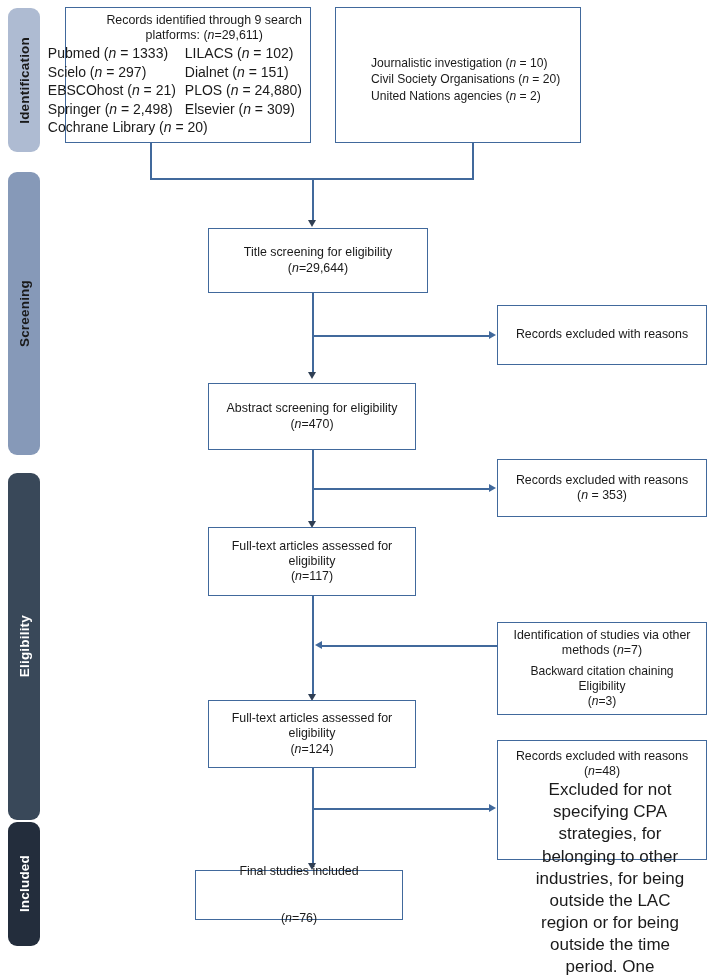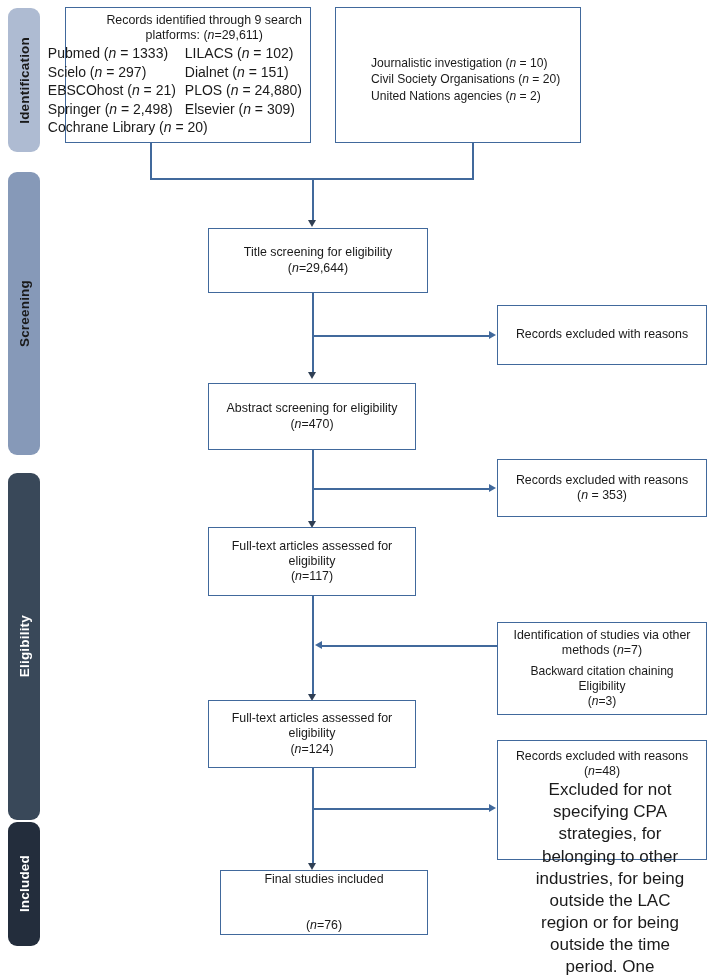--- a/index.html
+++ b/index.html
@@ -246,18 +246,18 @@
     <div class="sub">(<em>n</em><span>=124</span>)</div>
   </div>
 
   <div class="fbox" style="left:497px; top:740px; width:210px; height:120px; justify-content:flex-start; padding-top:8px;">
     <div class="head">Records excluded with reasons</div>
     <div class="sub">(<em>n</em><span>=48</span>)</div>
     <div class="gap-sm"></div>
     <div class="detail-left" style="padding-left:22px; padding-right:6px;">Excluded for not specifying CPA strategies, for belonging to other industries, for being outside the LAC region or for being outside the time period. One document presented COI.</div>
   </div>
 
-  <div class="fbox" style="left:220px; top:870px; width:208px; height:65px;gap:31px;">
+  <div class="fbox" style="left:195px; top:870px; width:208px; height:50px;gap:31px;">
     <div class="head">Final studies included</div>
     <div class="sub">(<em>n</em><span>=76</span>)</div>
   </div>
 
 </div>
 
 </body></html>

